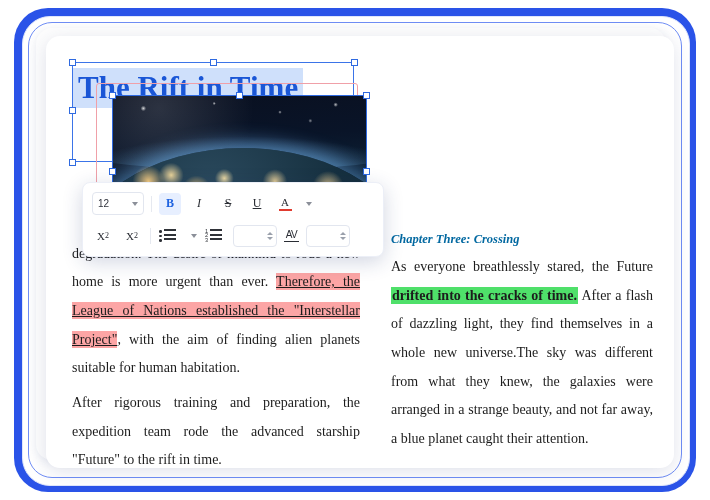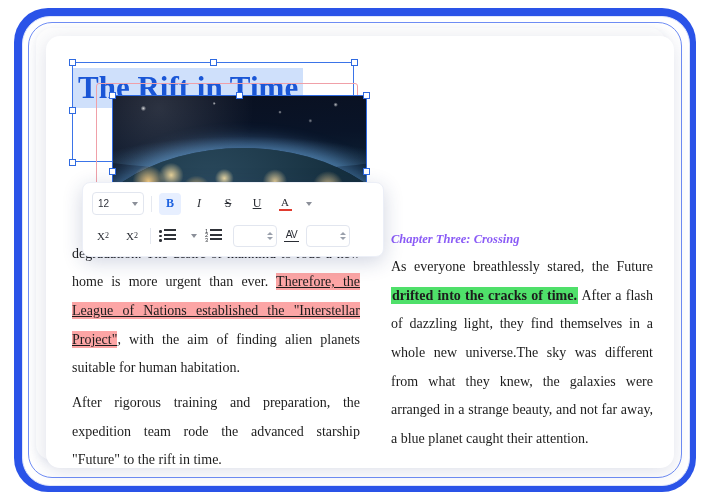--- a/index.html
+++ b/index.html
@@ -243,21 +243,21 @@
     border: 1.3px solid #2f6ae0;
     box-sizing: border-box;
     pointer-events: none;
   }
 
   .chapter-title {
     font-family: "Liberation Serif", serif;
     font-size: 12.5px;
     font-weight: bold;
     font-style: italic;
-    color: #8b5cf6;
+    color: #0369a1;
     margin-top: 0;
   }
   .col-right .body-text { margin-top: 6px; }
 
   
   .toolbar {
     position: absolute;
     left: 82px;
     top: 182px;
     width: 302px;

